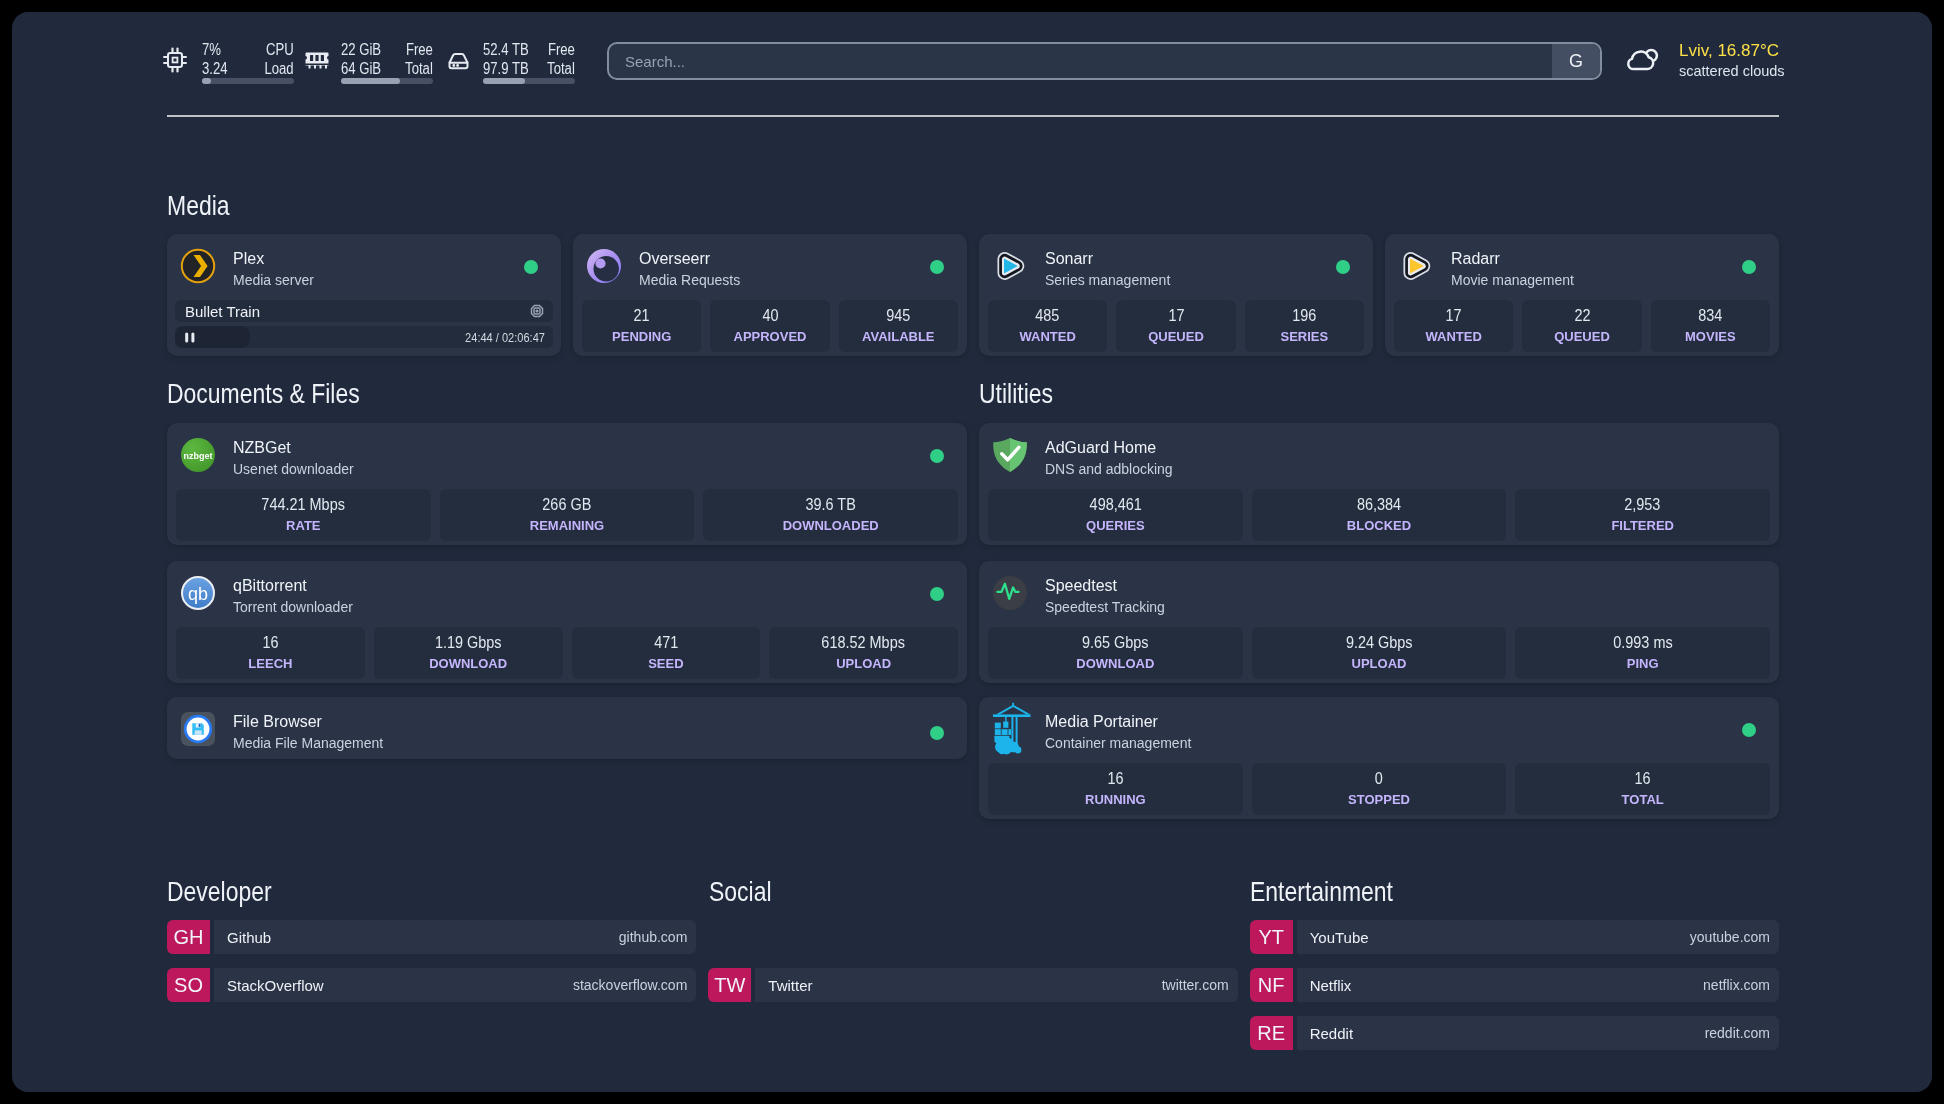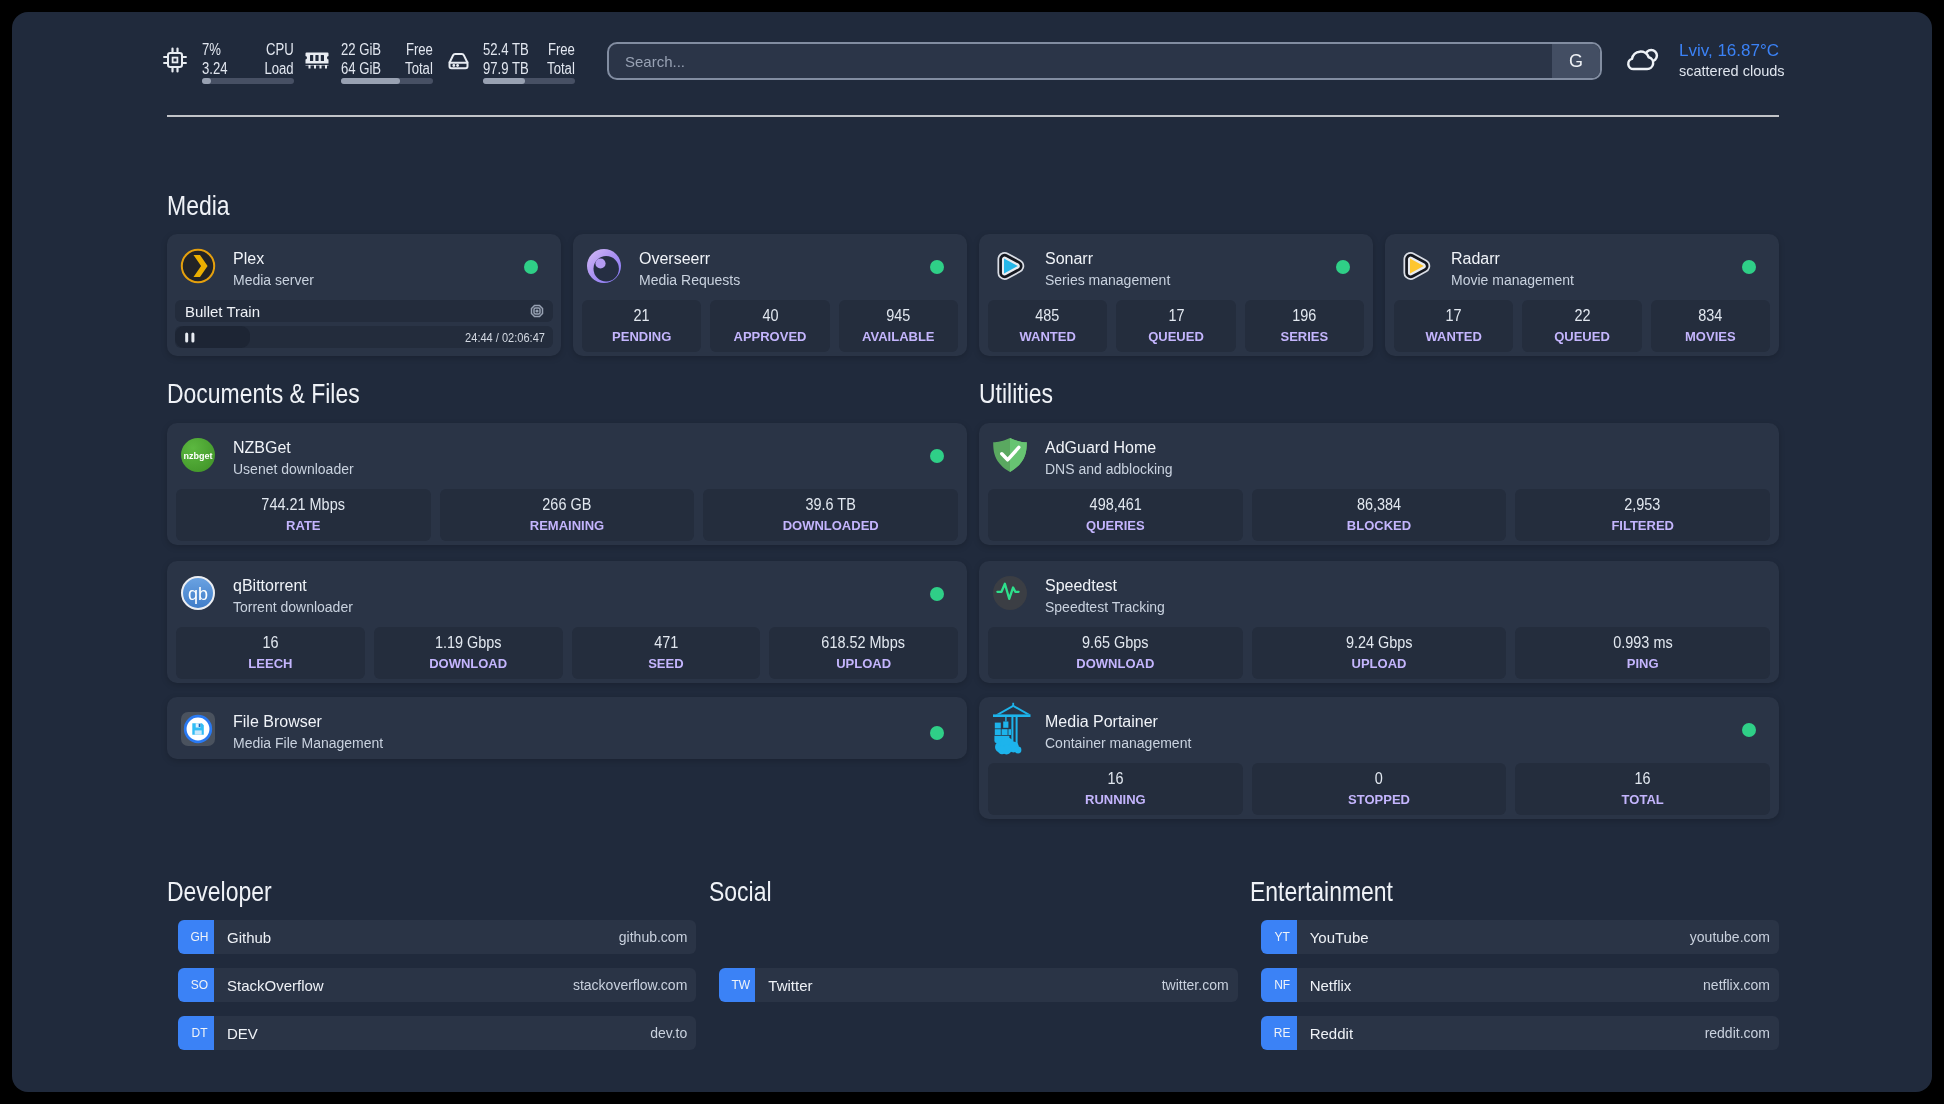--- a/index.html
+++ b/index.html
@@ -13,21 +13,21 @@
 .s{position:absolute;left:66px;top:37px;font-size:14px;line-height:18px;color:#c9d2df}
 .dot{position:absolute;top:26px;right:23px;width:14px;height:14px;border-radius:50%;background:#2fcf87}
 .stats{position:absolute;left:9px;right:9px;display:flex;gap:9px}
 .st{flex:1;background:#242d3d;border-radius:6px;text-align:center;padding-top:5px}
 .sv{font-size:17px;line-height:21px;color:#e2e8f0;white-space:nowrap}
 .sv span{display:inline-block;transform:scaleX(.85)}
 .sl{font-size:13px;line-height:16px;font-weight:bold;color:#c4b5fd;margin-top:3px}
 .h2{position:absolute;font-size:28px;line-height:36px;color:#eff2f7;white-space:nowrap}
 .h2 span{display:inline-block;transform:scaleX(.82);transform-origin:0 50%}
 .bm{position:absolute;height:34px}
-.ab{position:absolute;left:11px;top:0;width:43px;height:34px;background:#3b82f6;border-radius:6px 0 0 6px;display:flex;align-items:center;justify-content:center;font-size:12px;color:#f0f3f8}
+.ab{position:absolute;left:0;top:0;width:43px;height:34px;background:#be185d;border-radius:6px 0 0 6px;display:flex;align-items:center;justify-content:center;font-size:20px;color:#f0f3f8}
 .nm{position:absolute;left:47px;right:0;top:0;bottom:0;background:#2a3446;border-radius:0 6px 6px 0;display:flex;align-items:center;padding:0 9px 0 13px;font-size:15px;color:#eef1f6}
 .dom{margin-left:auto;font-size:14px;color:#c9d1de}
 .rv{position:absolute;font-size:16px;line-height:18.5px;color:#e2e7f0;white-space:nowrap}
 .rv span{display:inline-block;transform:scaleX(.82);transform-origin:0 50%}
 .rl{text-align:right}
 .rl span{transform-origin:100% 50%}
 .bar{position:absolute;width:92px;height:6px;border-radius:3px;background:#475064}
 .fill{height:6px;border-radius:3px;background:#98a1b2}
 .prow{position:absolute;left:8px;right:8px;height:22px;background:#232c3c;border-radius:6px}
 </style>
@@ -89,21 +89,21 @@
 <div class="abs" style="left:16px;top:9px;font-size:15px;color:#98a2b4">Search...</div>
 <div class="abs" style="right:0;top:0;bottom:0;width:48px;background:#434e63;border-radius:0 8.5px 8.5px 0;display:flex;align-items:center;justify-content:center;font-size:18px;color:#eef1f5">G</div>
 </div>
 
 <svg class="abs" style="left:1613px;top:31px" width="35" height="31" viewBox="0 0 35 31">
 <g stroke-width="2.5" stroke-linejoin="round" stroke-linecap="round">
 <circle cx="26.2" cy="12.6" r="5.7" fill="none" stroke="#eef2f7"></circle>
 <path d="M8.4 26 H22 A6 6 0 0 0 23.7 14.2 A8.7 8.7 0 0 0 7 15.9 A5.15 5.15 0 0 0 8.4 26 Z" fill="#202a3c" stroke="#eef2f7"></path>
 </g>
     </svg>
-<div class="abs" style="left:1667px;top:28.5px;font-size:17px;line-height:20px;color:#3b82f6">Lviv, 16.87°C</div>
+<div class="abs" style="left:1667px;top:28.5px;font-size:17px;line-height:20px;color:#fde047">Lviv, 16.87°C</div>
 <div class="abs" style="left:1667px;top:49px;font-size:14.5px;line-height:20px;color:#dfe5ee">scattered clouds</div>
 
 <div class="abs" style="left:155px;top:103px;width:1612px;height:1.5px;background:rgba(255,255,255,.72)"></div>
 
 <div class="h2" style="left:155px;top:176px"><span>Media</span></div>
 
 <div class="card m" style="left:155px;top:222px;width:394px;height:122px">
 <svg class="ic" viewBox="0 0 36 36">
 <circle cx="18" cy="18" r="16.2" fill="#222326" stroke="#e5a00d" stroke-width="2"></circle>
 <path d="M13.5 7 H20 L27.6 18 L20 29 H13.5 L21.1 18 Z" fill="#ebaf00"></path>
@@ -396,24 +396,20 @@
 <div class="h2" style="left:1238px;top:862px"><span>Entertainment</span></div>
 
 <div class="bm" style="left:155px;top:908px;width:529.3px">
       <div class="ab">GH</div>
       <div class="nm">Github<span class="dom">github.com</span></div>
     </div>
 <div class="bm" style="left:155px;top:956px;width:529.3px">
       <div class="ab">SO</div>
       <div class="nm">StackOverflow<span class="dom">stackoverflow.com</span></div>
     </div>
-<div class="bm" style="left:155px;top:1004px;width:529.3px">
-      <div class="ab">DT</div>
-      <div class="nm">DEV<span class="dom">dev.to</span></div>
-    </div>
 
 <div class="bm" style="left:696.3px;top:956px;width:529.3px">
       <div class="ab">TW</div>
       <div class="nm">Twitter<span class="dom">twitter.com</span></div>
     </div>
 
 <div class="bm" style="left:1237.7px;top:908px;width:529.3px">
       <div class="ab">YT</div>
       <div class="nm">YouTube<span class="dom">youtube.com</span></div>
     </div>

